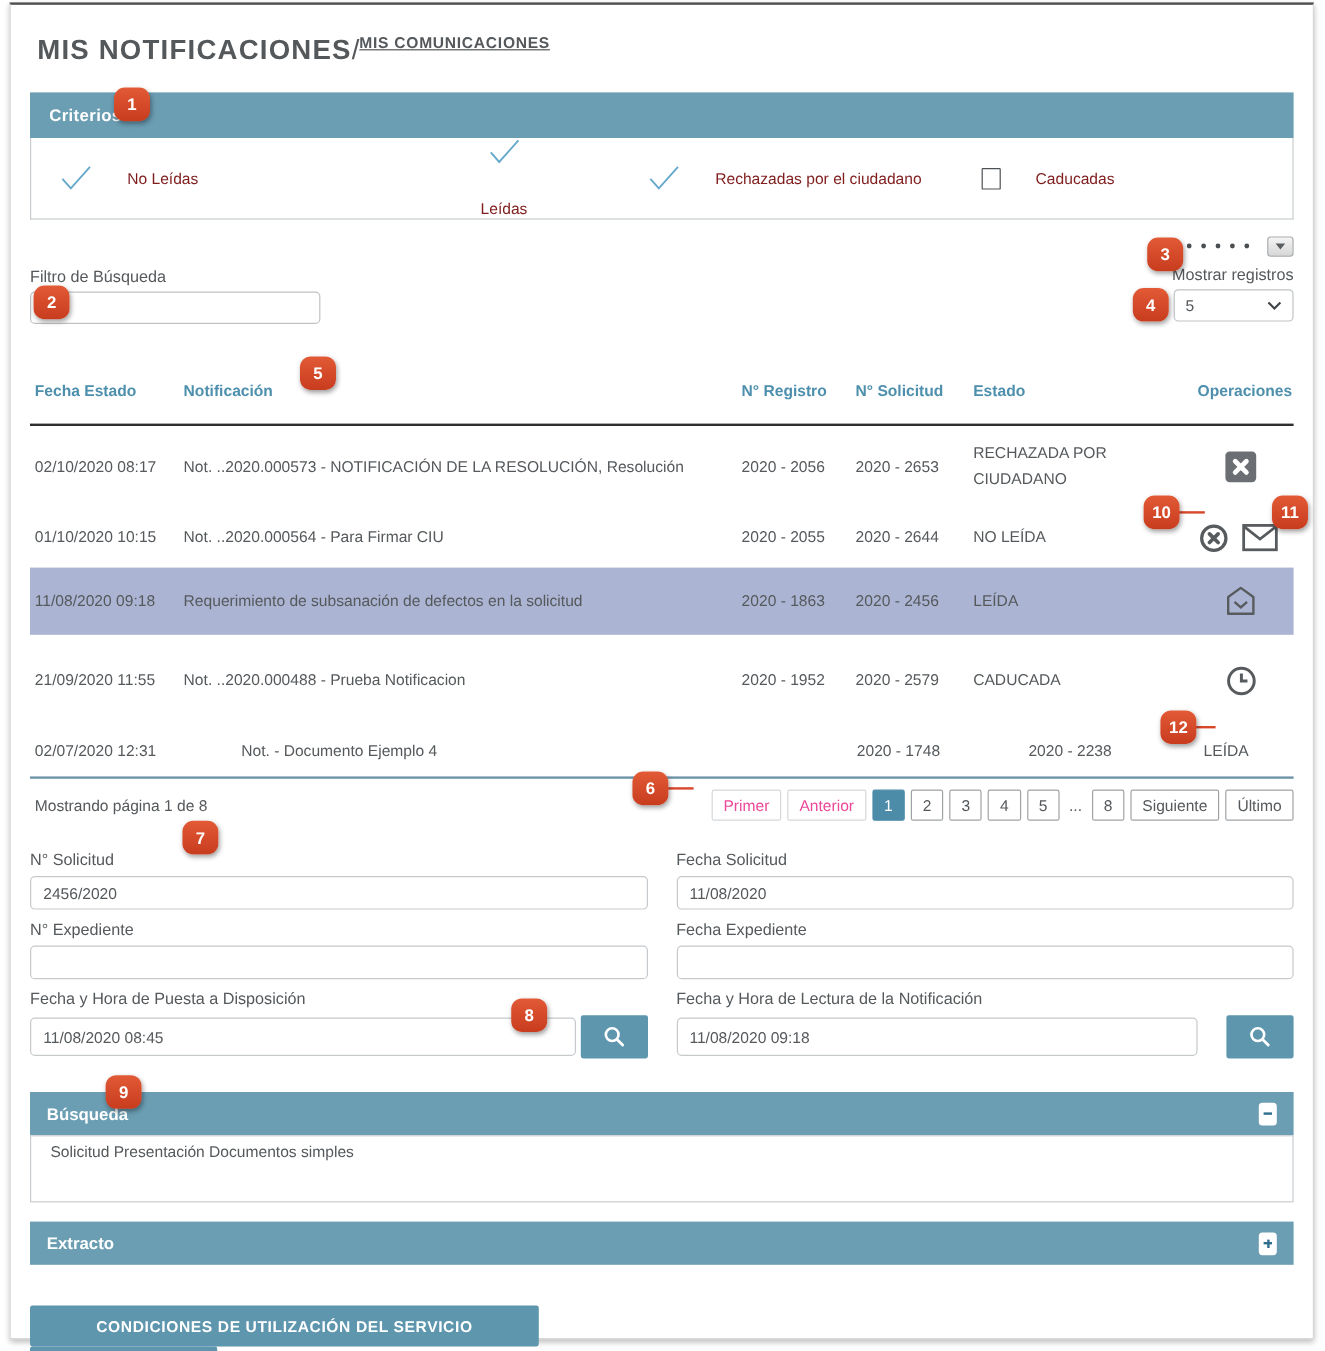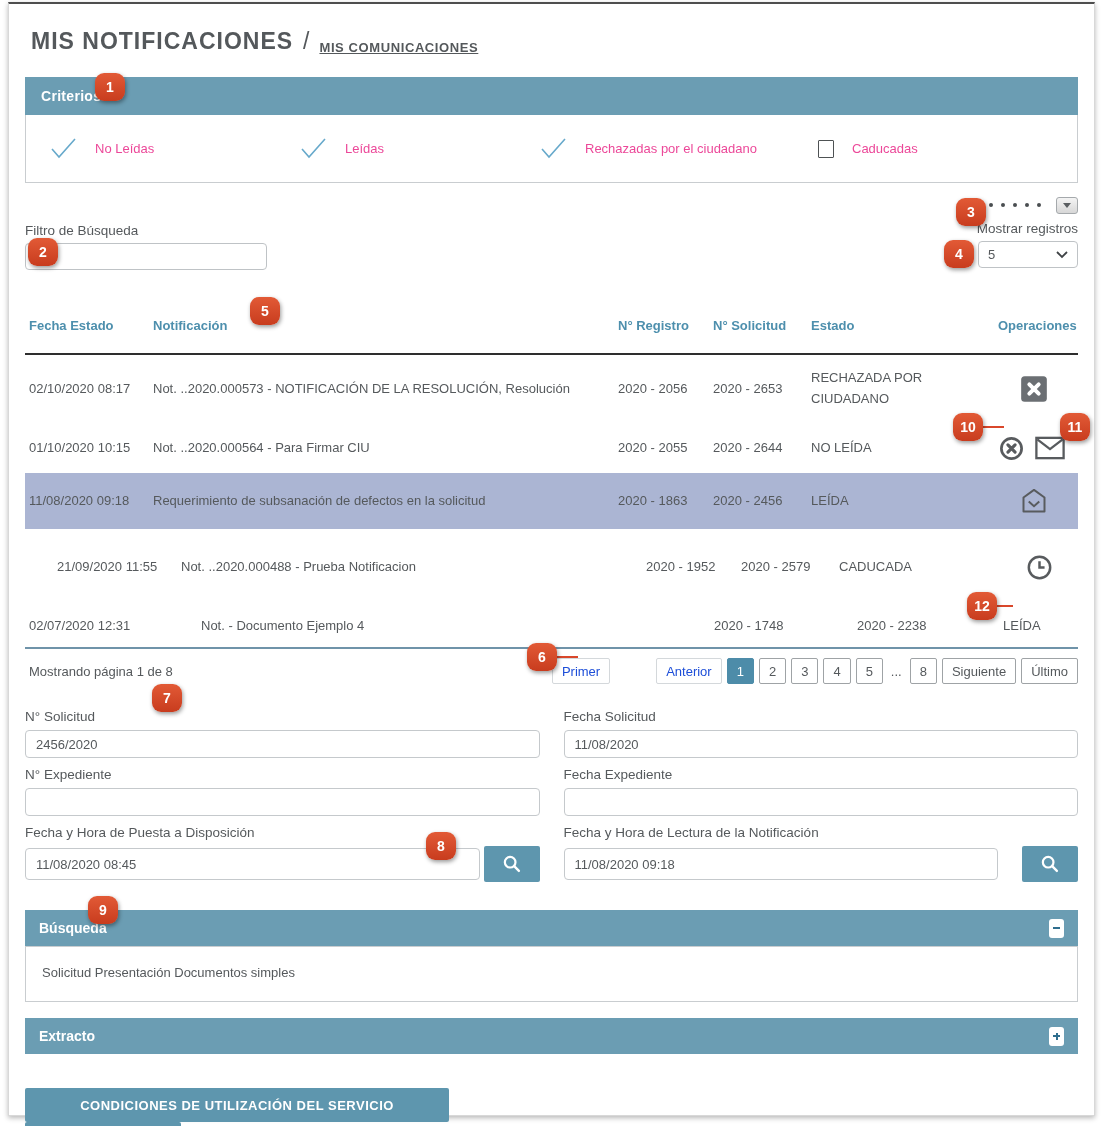--- a/index.html
+++ b/index.html
@@ -6,32 +6,32 @@
   --accent:#6B9DB3; --accent_dark:#4D8CA9; --button:#5E96AE;
   --badge:#D9472B; --highlight:#ABB5D3; --table_header:#4D8FAD;
   --text:#55595C; --border:#C9CDD0;
 }
 *{box-sizing:border-box;}
 html,body{margin:0;padding:0;}
 body{width:1104px;height:1126px;background:#fff;font-family:"Liberation Sans",sans-serif;color:var(--text);position:relative;overflow:hidden;}
 .page{position:relative;margin:2px 9px 0 8px;background:#fff;border:1px solid #D8D8D8;border-top:2px solid #4E4E4E;
   box-shadow:0 2px 5px rgba(0,0,0,.28);padding:14px 16px 8px;height:1114px;}
 
-.title-row{padding:10px 0 0 6px;display:flex;align-items:flex-end;gap:10px;}
+.title-row{padding:10px 0 0 6px;display:flex;align-items:flex-start;}
 .page-title{font-size:23px;font-weight:700;letter-spacing:1px;color:#54585B;}
 .title-sep{font-size:23px;color:#54585B;font-weight:400;}
 .subtitle-link{font-size:13px;font-weight:700;letter-spacing:.6px;color:#54585B;text-decoration:underline;cursor:pointer;}
 
 .panel-header{height:38px;background:var(--accent);color:#fff;display:flex;align-items:center;justify-content:space-between;
   padding:0 16px;font-size:14px;font-weight:700;letter-spacing:.3px;}
 .criterios{margin-top:22px;}
 .criterios-body{height:68px;border:1px solid var(--border);border-top:none;display:flex;align-items:center;background:#fff;}
-.cb-item{display:flex;align-items:center;gap:18px;font-size:13px;color:#ec4899;}
+.cb-item{display:flex;align-items:center;gap:29px;font-size:13px;color:#7f1d1d;}
 .cb-item:nth-child(1){margin-left:24px;width:250px;}
-.cb-item:nth-child(2){width:240px;}
+.cb-item:nth-child(2){width:240px;flex-direction:column;}
 .cb-item:nth-child(3){width:278px;}
 .cb-box{width:16px;height:18px;border:1.5px solid #4E5254;background:#fff;border-radius:1px;}
 
 .controls{margin-top:12px;height:92px;position:relative;}
 .filter-group{position:absolute;left:0;top:28px;}
 .filter-group label{display:block;font-size:13.5px;color:#55595C;margin-bottom:5px;}
 .filter-group input{width:242px;height:27px;border:1px solid #BFC3C6;border-radius:4px;padding:0 8px;font-size:13px;color:var(--text);font-family:"Liberation Sans",sans-serif;}
 .right-controls{position:absolute;right:0;top:0;text-align:right;}
 .dots-row{display:flex;align-items:center;justify-content:flex-end;gap:9px;height:20px;margin-bottom:6px;}
 .dots{display:flex;gap:8px;margin-right:6px;}
@@ -45,45 +45,45 @@
 
 .table{margin-top:22px;}
 .t-head,.t-row{display:grid;grid-template-columns:128px 465px 95px 98px 187px 1fr;}
 .t-head{border-bottom:2px solid #2E2E2E;padding:8px 0 10px;min-height:46px;}
 .t-head .cell{font-size:13px;font-weight:700;color:var(--table_header);padding-right:14px;line-height:1.45;}
 .t-head .cell.ops{text-align:right;padding-right:14px;}
 .cell{font-size:13px;line-height:1.6;padding-right:12px;}
 .cell.fecha{padding-left:4px;}
 .t-row{align-items:center;}
 .t-row .ops{display:flex;justify-content:flex-end;align-items:center;gap:10px;padding-right:30px;}
-.r1{height:68px;}.r2{height:50px;}.r3{height:56px;background:var(--highlight);}.r4{height:76px;margin-left:28px;}.r5{height:42px;gap:48px;}
+.r1{height:68px;}.r2{height:50px;}.r3{height:56px;background:var(--highlight);}.r4{height:76px;}.r5{height:42px;gap:48px;}
 .table-bottom{border-bottom:2px solid #6F93A9;}
 
 .pagination-row{height:44px;display:flex;align-items:center;justify-content:space-between;}
 .pg-status{font-size:13px;padding-left:4px;}
 .pages{display:flex;gap:5px;align-items:center;}
 .pg-btn{height:26px;min-width:26px;padding:0 9px;border:1px solid #9FA3A6;background:#fff;border-radius:2px;font-size:13px;
   color:#55595C;display:flex;align-items:center;justify-content:center;cursor:pointer;font-family:"Liberation Sans",sans-serif;}
-.pg-btn.disabled{color:#1d4ed8;border-color:#D4D8DB;cursor:default;margin-left:41px;}
+.pg-btn.disabled{color:#ec4899;border-color:#D4D8DB;cursor:default;}
 .pg-btn.active{background:var(--accent_dark);border-color:var(--accent_dark);color:#fff;}
 .pg-ellipsis{border:none;background:none;padding:0 3px;min-width:14px;cursor:default;}
 
 .form-grid{margin-top:16px;display:grid;grid-template-columns:1fr 1fr;column-gap:24px;row-gap:9px;}
 .field label{display:block;font-size:13.5px;color:#55595C;margin-bottom:6px;}
 .field input{width:100%;height:28px;border:1px solid #C5C9CC;border-radius:4px;padding:0 10px;font-size:13px;color:var(--text);font-family:"Liberation Sans",sans-serif;}
 .field-with-btn{display:flex;align-items:center;gap:4px;}
 .field-with-btn input{flex:1;height:32px;}
 .fwb-right{gap:24px;}
 .search-btn{width:56px;height:36px;background:var(--button);border:none;border-radius:2px;display:flex;align-items:center;justify-content:center;cursor:pointer;flex:0 0 56px;}
 
 .accordion{margin-top:28px;}
 .accordion.second{margin-top:16px;}
 .acc-header{height:36px;background:var(--accent);color:#fff;display:flex;align-items:center;justify-content:space-between;
   padding:0 14px;font-size:14px;font-weight:700;cursor:pointer;}
-.acc-body{border:1px solid var(--border);background:#fff;padding:18px 16px;font-size:13px;color:#55595C;min-height:56px;}
+.acc-body{border:1px solid var(--border);background:#fff;padding:5px 16px;font-size:13px;color:#55595C;min-height:56px;}
 .acc-toggle{width:15px;height:19px;background:#fff;border-radius:3px;position:relative;}
 .acc-toggle .h{position:absolute;left:4px;top:8.5px;width:7px;height:2px;background:#2F6E8E;}
 .acc-toggle .v{position:absolute;left:6.5px;top:6px;width:2px;height:7px;background:#2F6E8E;}
 
 .footer-buttons{margin-top:34px;display:flex;justify-content:space-between;flex-direction:column;}
 .teal-btn{height:34px;background:var(--button);color:#fff;border:none;border-radius:2px;font-size:13px;font-weight:700;
   letter-spacing:.5px;cursor:pointer;font-family:"Liberation Sans",sans-serif;}
 .btn-conditions{width:424px;}
 .btn-volver{width:156px;}
 

